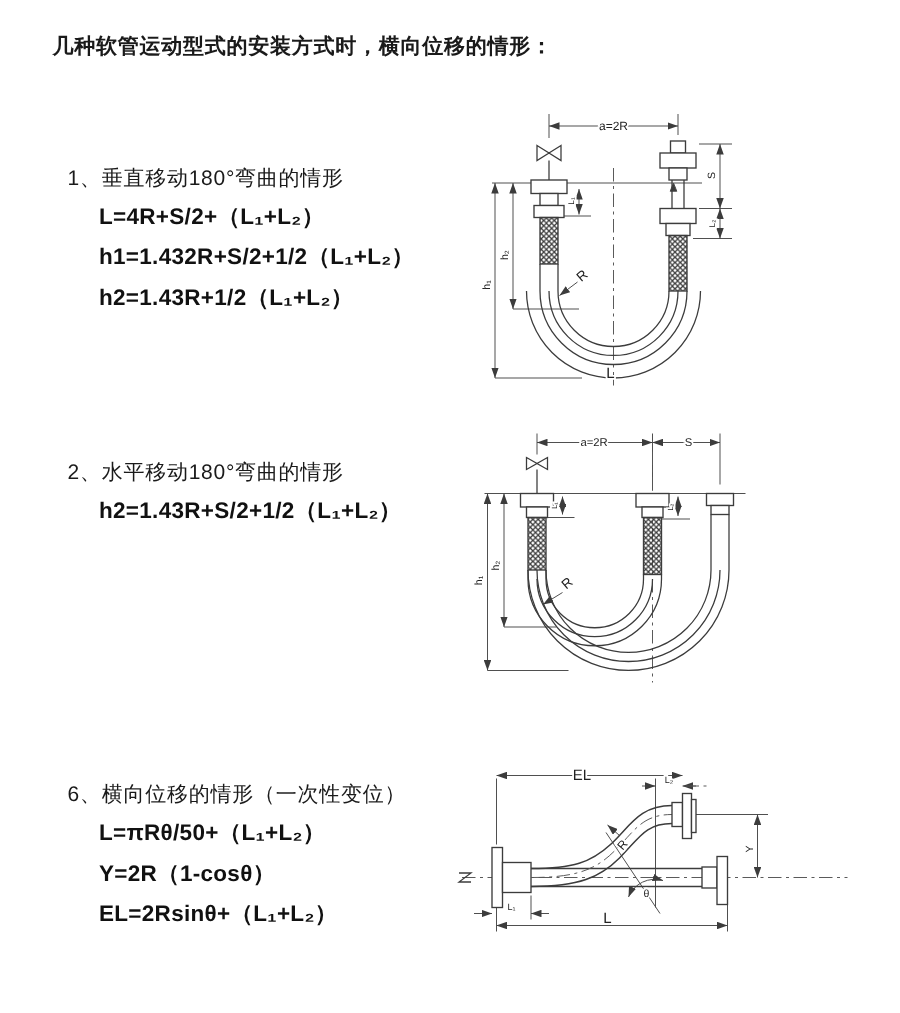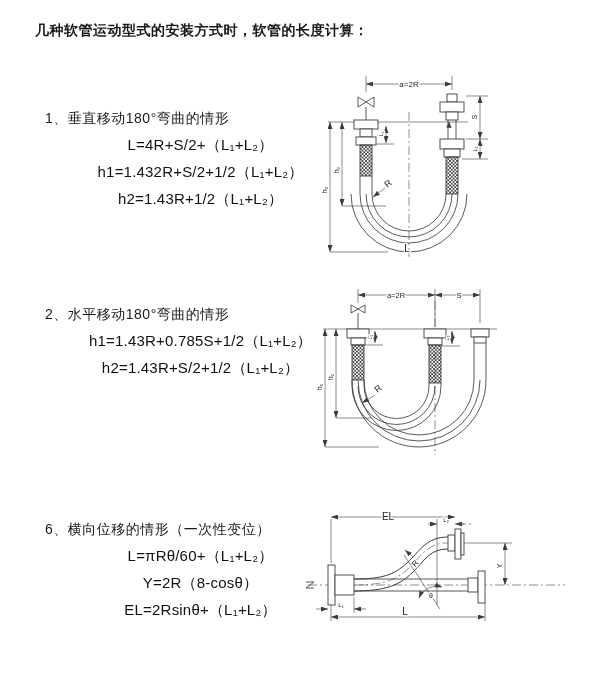--- a/index.html
+++ b/index.html
@@ -8,60 +8,59 @@
     background:#ffffff;color:#1a1a1a;
     font-family:"Liberation Sans","DejaVu Sans",sans-serif;
   }
   .title{
     position:absolute;left:35px;top:22px;
     font-size:14px;font-weight:700;letter-spacing:.5px;white-space:nowrap;
   }
   .calc-section{position:absolute;left:45px;width:290px;}
   .sec-heading{font-size:14px;font-weight:400;margin:0 0 9px 0;letter-spacing:.5px;white-space:nowrap;}
   .formula{
-    font-size:15px;font-weight:400;color:#111;
-    margin:0 0 11px 21px;line-height:16px;white-space:nowrap;letter-spacing:.2px;text-align:center;
+    font-size:15px;font-weight:700;color:#111;
+    margin:0 0 11px 21px;line-height:16px;white-space:nowrap;letter-spacing:.2px;
   }
   svg.diag{position:absolute;}
   svg line,svg path{stroke:#3c3c3c;stroke-width:.85;fill:none;}
   svg rect{stroke:#3c3c3c;stroke-width:.9;fill:#fff;}
   svg .dims line,svg .dims path{stroke:#4a4a4a;stroke-width:.65;}
   svg line.cl{stroke-dasharray:9 3 2 3;stroke-width:.65;stroke:#555;}
   svg path.cl{stroke-dasharray:9 3 2 3;stroke-width:.65;stroke:#555;}
   svg .arr{fill:#3c3c3c;stroke:none;}
   svg rect.hz1{fill:url(#hz1);}
   svg rect.hz2{fill:url(#hz2);}
   svg path.hose-line{stroke-width:1;}
   svg text{
     font-family:"Liberation Sans","DejaVu Sans",sans-serif;
     fill:#222;stroke:#fff;stroke-width:2.4px;paint-order:stroke;
   }
 </style>
 </head>
 <body>
 
-<div class="title">几种软管运动型式的安装方式时，软管的长度计算：</div>
+<div class="title">几种软管运动型式的安装方式时，横向位移的情形：</div>
 
 <section class="calc-section" style="top:110px">
   <h2 class="sec-heading">1、垂直移动180°弯曲的情形</h2>
   <p class="formula">L=4R+S/2+（L₁+L₂）</p>
   <p class="formula">h1=1.432R+S/2+1/2（L₁+L₂）</p>
   <p class="formula">h2=1.43R+1/2（L₁+L₂）</p>
 </section>
 
 <section class="calc-section" style="top:306px">
   <h2 class="sec-heading">2、水平移动180°弯曲的情形</h2>
-  <p class="formula">h1=1.43R+0.785S+1/2（L₁+L₂）</p>
   <p class="formula">h2=1.43R+S/2+1/2（L₁+L₂）</p>
 </section>
 
 <section class="calc-section" style="top:521px">
   <h2 class="sec-heading">6、横向位移的情形（一次性变位）</h2>
-  <p class="formula">L=πRθ/60+（L₁+L₂）</p>
-  <p class="formula">Y=2R（8-cosθ）</p>
+  <p class="formula">L=πRθ/50+（L₁+L₂）</p>
+  <p class="formula">Y=2R（1-cosθ）</p>
   <p class="formula">EL=2Rsinθ+（L₁+L₂）</p>
 </section>
 
 <svg class="diag" style="left:310px;top:70px" width="200" height="198" viewBox="0 0 200 198">
   <defs>
     <pattern id="hz1" width="3.5" height="3.5" patternUnits="userSpaceOnUse">
       <path d="M0,3.5 L3.5,0 M0,0 L3.5,3.5" stroke="#6a6a6a" stroke-width="0.5"></path>
     </pattern>
     <marker id="m1e" markerWidth="7" markerHeight="5" refX="7" refY="2.5" orient="auto" markerUnits="userSpaceOnUse">
       <path class="arr" d="M0,0 L7,2.5 L0,5 z"></path>

